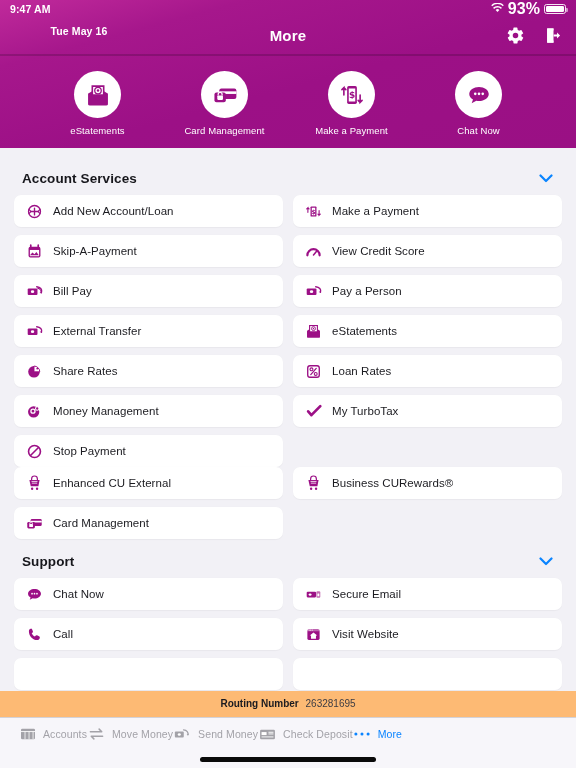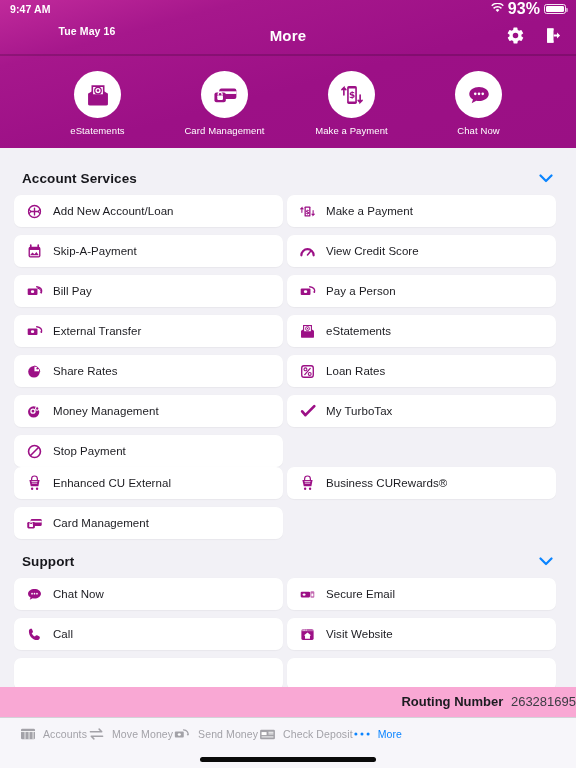--- a/index.html
+++ b/index.html
@@ -18,21 +18,21 @@
     background:linear-gradient(165deg,#C02A9B 0%,#A6178C 22%,#9C1086 55%,#9A1084 100%);
     position:relative;
     flex:0 0 auto;
     padding-bottom:0;
   }
   .statusbar {
     height:17px; display:flex; align-items:center;
     padding:0 10px; color:#fff; font-size:10.5px; font-weight:bold;
     letter-spacing:.1px;
   }
-  .sb-time { margin-right:8px; }
+  .sb-time { }
   .sb-date { font-weight:bold;margin-top:44px; }
   .sb-right { margin-left:auto; display:flex; align-items:center; gap:4px; }
   .wifi-ico { display:inline-block; }
   .batt { width:22px; height:10px; border:1.3px solid rgba(255,255,255,.9); border-radius:2.6px; position:relative; }
   .batt::after{ content:""; position:absolute; right:-3px; top:3px; width:1.6px; height:4px; background:rgba(255,255,255,.55); border-radius:0 1px 1px 0;}
   .batt i { position:absolute; left:1px; top:1px; bottom:1px; width:88%; background:#fff; border-radius:1.3px; display:block;}
 
   .navbar { height:37px; display:flex; align-items:center; justify-content:center; position:relative; }
   .nav-title { color:#fff; font-size:15px; font-weight:bold; letter-spacing:.2px;}
   .nav-actions { position:absolute; right:12px; top:0; height:37px; display:flex; align-items:center; gap:16px;}
@@ -54,33 +54,33 @@
     border-radius:16px 16px 0 0; margin-top:8px;
     padding:0 14px; overflow:hidden; position:relative;
   }
   .section-head {
     display:flex; align-items:center; justify-content:space-between;
     padding:14px 8px 9px 8px;
   }
   .section-title { font-size:13.5px; font-weight:bold; color:#17171C; letter-spacing:.1px;}
   .chev { width:16px; height:16px; cursor:pointer; display:flex; align-items:center; justify-content:center;}
 
-  .grid { display:flex; flex-wrap:wrap; gap:8px 4px; }
+  .grid { display:flex; flex-wrap:wrap; gap:8px 10px; }
   .cell {
     width:calc(50% - 5px); height:32px; background:#fff; border-radius:7px;
     display:flex; align-items:center; padding:0 11px; cursor:pointer;
     box-shadow:0 .5px 1px rgba(0,0,0,.04);
   }
   .cell .ico { width:19px; height:19px; flex:0 0 19px; display:flex; align-items:center; justify-content:center; margin-right:9px;}
   .cell .lbl { font-size:11.5px; color:#1B1B20; letter-spacing:.05px; white-space:nowrap; }
 
   
   .routing {
-    flex:0 0 auto; text-align:right; padding:7px 0 8px;
-    font-size:13px; color:#1B1B20; background:#f9a8d4;
+    flex:0 0 auto; text-align:center; padding:7px 0 8px;
+    font-size:10px; color:#1B1B20; background:#fdba74;
     border-top:0;
   }
   .routing b { font-weight:bold; }
   .routing span { color:#3C3C43; }
 
   .tabbar {
     flex:0 0 auto; height:33px; background:#F7F6FA;
     border-top:.5px solid #D3D2D8;
     display:flex; align-items:center; justify-content:flex-start; padding:0 18px;
   }

